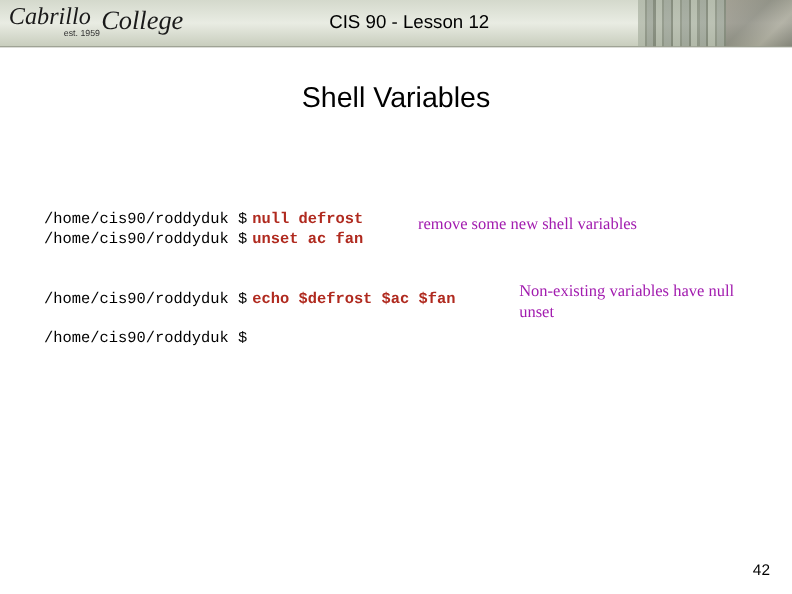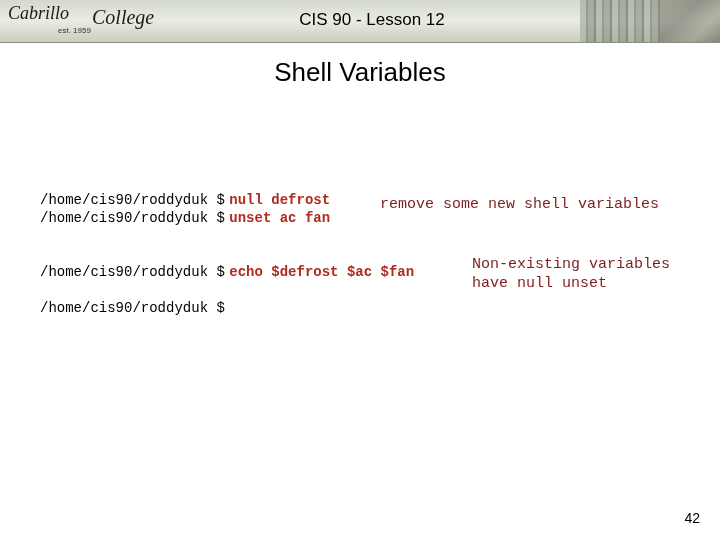--- a/index.html
+++ b/index.html
@@ -17,31 +17,31 @@
     width: 720px;
     height: 42px;
     background: linear-gradient(to bottom, #d4d9cc 0%, #e9ece3 50%, #c8cdbd 100%);
     border-bottom: 1px solid #8a8f7e;
   }
   .banner .logo {
     position: absolute;
     left: 8px;
     top: 4px;
     font-family: "Brush Script MT", cursive;
-    font-size: 18px;
+    font-size: 22px;
     color: #1a1a1a;
     font-style: italic;
     line-height: 1;
   }
   .banner .college {
     position: absolute;
     left: 92px;
     top: 6px;
     font-family: "Brush Script MT", cursive;
-    font-size: 20px;
+    font-size: 24px;
     color: #1a1a1a;
     font-style: italic;
   }
   .banner .est {
     position: absolute;
     left: 58px;
     top: 26px;
     font-size: 8px;
     color: #333;
     font-family: Verdana, sans-serif;
@@ -79,21 +79,21 @@
     font-size: 17px;
     font-family: Verdana, sans-serif;
     color: #000;
     margin-left: 24px;
   }
   .heading {
     text-align: center;
     font-size: 26px;
     font-family: Verdana, sans-serif;
     color: #000;
-    margin-top: 14px;
+    margin-top: 30px;
   }
   .content {
     position: absolute;
     left: 40px;
     top: 190px;
     width: 640px;
   }
   .block1 {
     position: relative;
     margin-bottom: 36px;
@@ -104,23 +104,23 @@
     color: #000;
     white-space: nowrap;
   }
   .cmd {
     font-family: "Courier New", monospace;
     font-size: 14px;
     font-weight: bold;
     color: #b02a1f;
   }
   .annot {
-    font-family: Liberation Mono, monospace;
+    font-family: Liberation Serif, serif;
     font-size: 15px;
-    color: #7f1d1d;
+    color: #a21caf;
   }
   .annot1 {
     position: absolute;
     left: 340px;
     top: 6px;
   }
   .block2 {
     position: relative;
     margin-bottom: 18px;
   }

